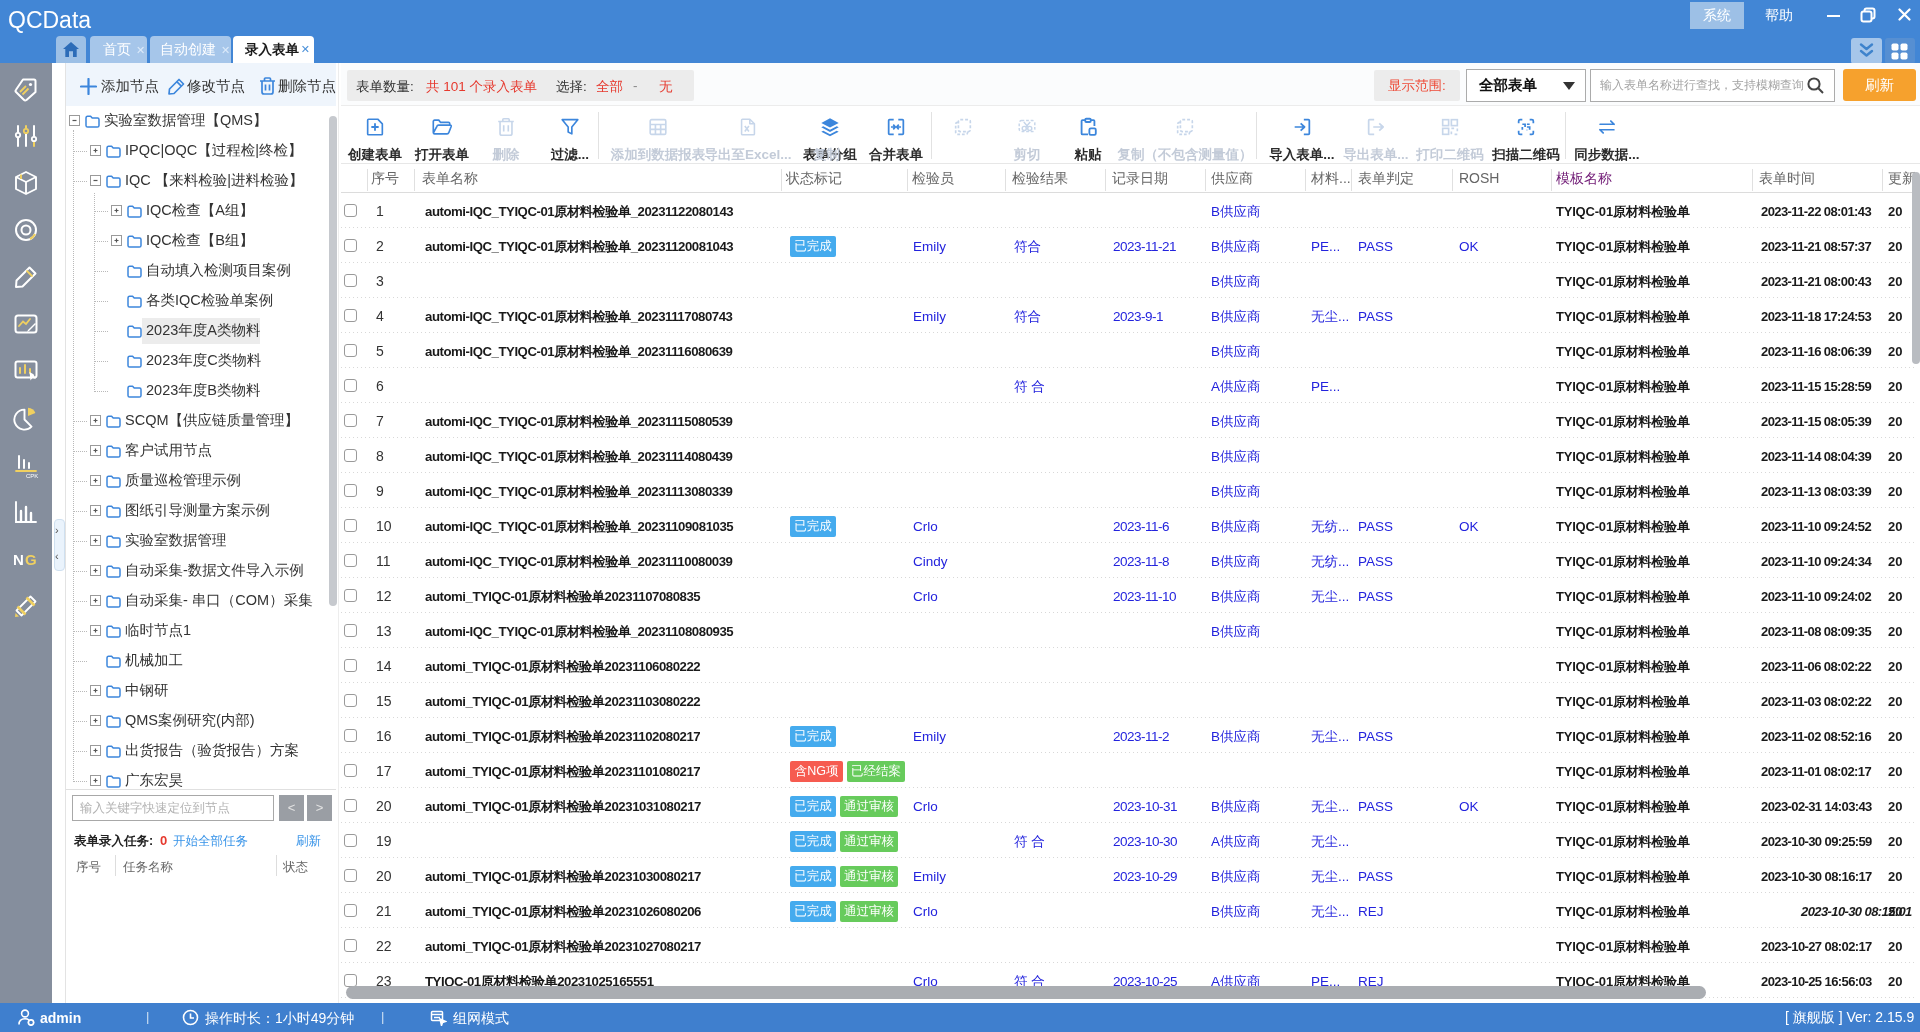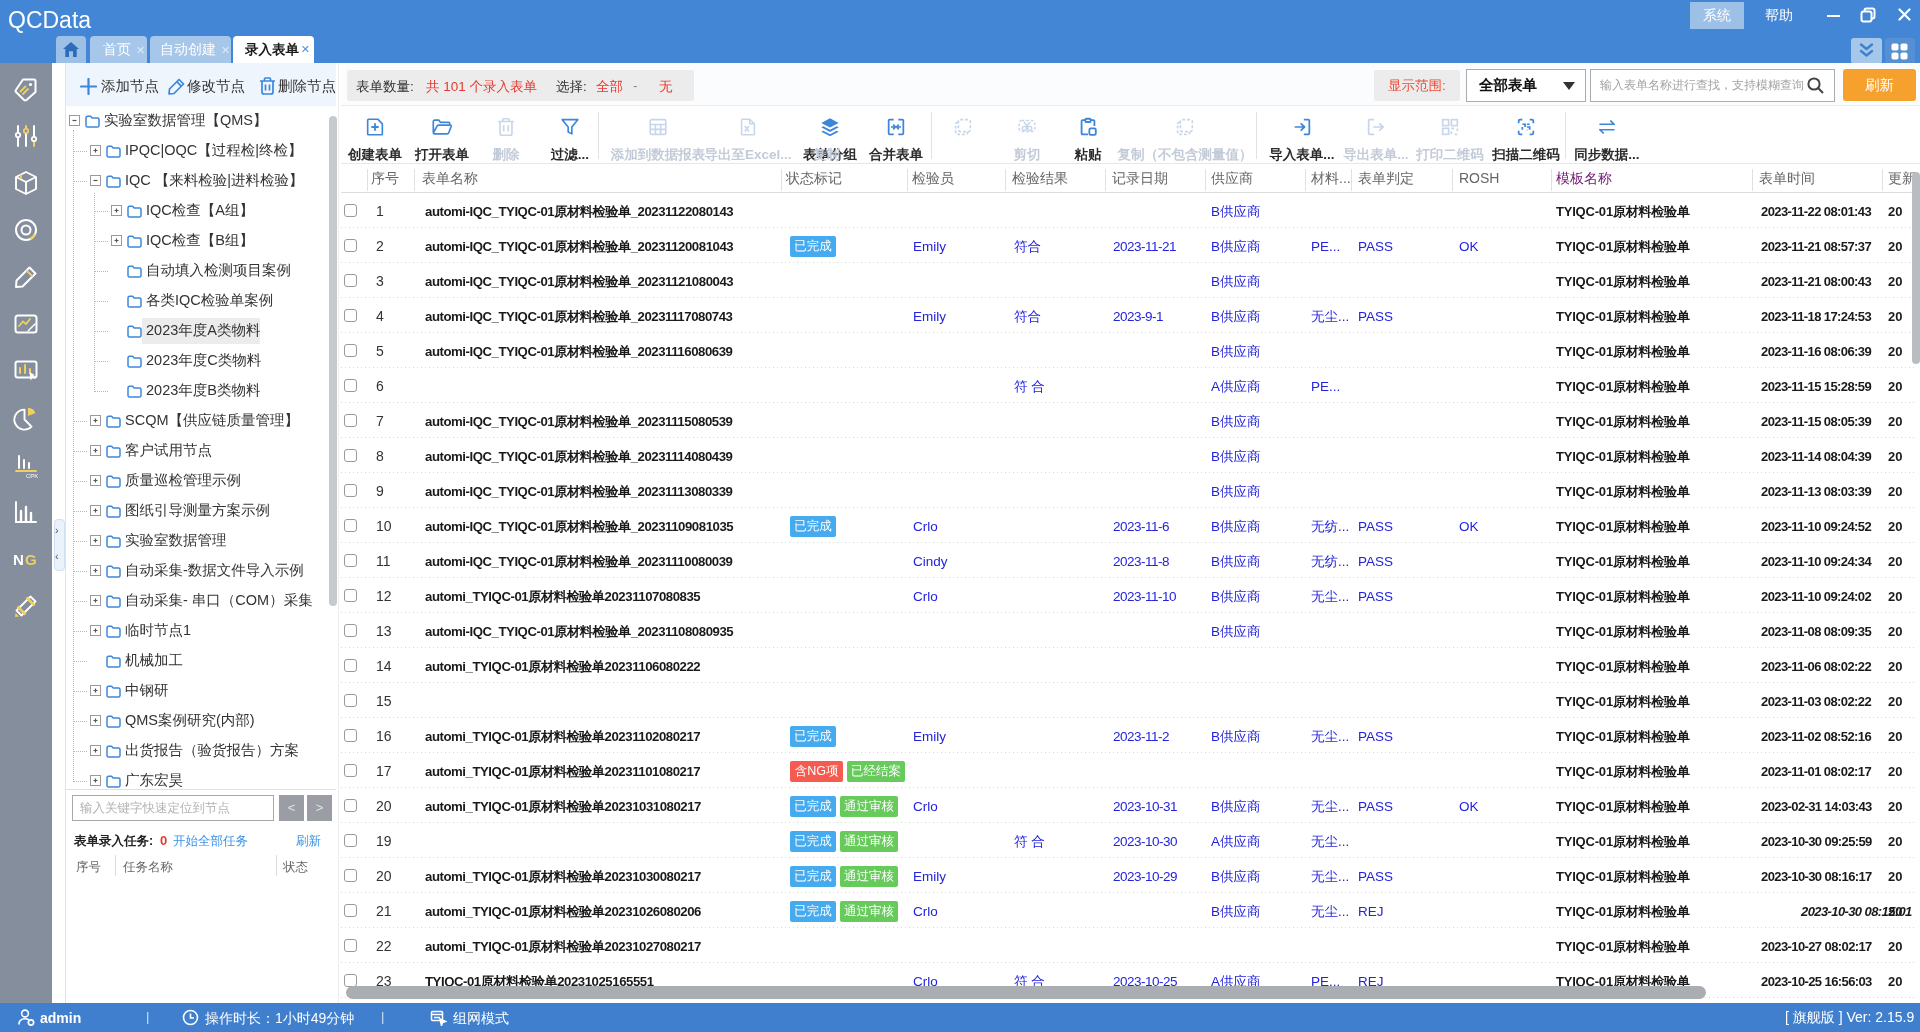--- a/index.html
+++ b/index.html
@@ -584,21 +584,20 @@
 <span class="abs" style="left:970px;top:0;height:35px;line-height:35px;white-space:nowrap;"><span class="tc" style="font-size:13.5px;">PE...</span></span>
 <span class="abs" style="left:1017px;top:0;height:35px;line-height:35px;white-space:nowrap;"><span class="tc" style="font-size:13.5px;">PASS</span></span>
 <span class="abs" style="left:1118px;top:0;height:35px;line-height:35px;white-space:nowrap;"><span class="tc" style="font-size:13.5px;">OK</span></span>
 <span class="abs" style="left:1215px;top:0;height:35px;line-height:35px;white-space:nowrap;"><span style="font-size:13px;letter-spacing:-0.2px;font-weight:700;color:#1a1a1a;">TYIQC-01原材料检验单</span></span>
 <span class="abs" style="left:1420px;top:0;height:35px;line-height:35px;white-space:nowrap;"><span style="font-size:13px;letter-spacing:-0.6px;font-weight:700;color:#1a1a1a;">2023-11-21 08:57:37</span></span>
 <span class="abs" style="left:1547px;top:0;height:35px;line-height:35px;white-space:nowrap;"><span style="font-size:13px;font-weight:700;color:#1a1a1a;">20</span></span>
 </div>
 <div class="abs" style="left:341px;top:263px;width:1573px;height:35px;overflow:hidden;background-image:repeating-linear-gradient(90deg,#d8d8d8 0 1px,transparent 1px 4px);background-position:0 34px;background-size:100% 1px;background-repeat:no-repeat;">
 <span class="abs" style="left:3px;top:11px;width:13px;height:13px;border:1.5px solid #9a9a9a;border-radius:3px;background:#fff;"></span>
 <span class="abs" style="left:35px;top:0;height:35px;line-height:35px;white-space:nowrap;"><span style="font-size:14px;color:#333;">3</span></span>
-<span class="abs" style="left:84px;top:0;height:35px;line-height:35px;white-space:nowrap;"><span style="font-size:13.2px;letter-spacing:-0.45px;font-weight:700;color:#1a1a1a;">automi-IQC_TYIQC-01原材料检验单_20231121080043</span></span>
 <span class="abs" style="left:870px;top:0;height:35px;line-height:35px;white-space:nowrap;"><span class="tc" style="font-size:13.5px;">B供应商</span></span>
 <span class="abs" style="left:1215px;top:0;height:35px;line-height:35px;white-space:nowrap;"><span style="font-size:13px;letter-spacing:-0.2px;font-weight:700;color:#1a1a1a;">TYIQC-01原材料检验单</span></span>
 <span class="abs" style="left:1420px;top:0;height:35px;line-height:35px;white-space:nowrap;"><span style="font-size:13px;letter-spacing:-0.6px;font-weight:700;color:#1a1a1a;">2023-11-21 08:00:43</span></span>
 <span class="abs" style="left:1547px;top:0;height:35px;line-height:35px;white-space:nowrap;"><span style="font-size:13px;font-weight:700;color:#1a1a1a;">20</span></span>
 </div>
 <div class="abs" style="left:341px;top:298px;width:1573px;height:35px;overflow:hidden;background-image:repeating-linear-gradient(90deg,#d8d8d8 0 1px,transparent 1px 4px);background-position:0 34px;background-size:100% 1px;background-repeat:no-repeat;">
 <span class="abs" style="left:3px;top:11px;width:13px;height:13px;border:1.5px solid #9a9a9a;border-radius:3px;background:#fff;"></span>
 <span class="abs" style="left:35px;top:0;height:35px;line-height:35px;white-space:nowrap;"><span style="font-size:14px;color:#333;">4</span></span>
 <span class="abs" style="left:84px;top:0;height:35px;line-height:35px;white-space:nowrap;"><span style="font-size:13.2px;letter-spacing:-0.45px;font-weight:700;color:#1a1a1a;">automi-IQC_TYIQC-01原材料检验单_20231117080743</span></span>
 <span class="abs" style="left:572px;top:0;height:35px;line-height:35px;white-space:nowrap;"><span class="tc" style="font-size:13.5px;">Emily</span></span>
@@ -711,20 +710,21 @@
 <span class="abs" style="left:3px;top:11px;width:13px;height:13px;border:1.5px solid #9a9a9a;border-radius:3px;background:#fff;"></span>
 <span class="abs" style="left:35px;top:0;height:35px;line-height:35px;white-space:nowrap;"><span style="font-size:14px;color:#333;">14</span></span>
 <span class="abs" style="left:84px;top:0;height:35px;line-height:35px;white-space:nowrap;"><span style="font-size:13.2px;letter-spacing:-0.45px;font-weight:700;color:#1a1a1a;">automi_TYIQC-01原材料检验单20231106080222</span></span>
 <span class="abs" style="left:1215px;top:0;height:35px;line-height:35px;white-space:nowrap;"><span style="font-size:13px;letter-spacing:-0.2px;font-weight:700;color:#1a1a1a;">TYIQC-01原材料检验单</span></span>
 <span class="abs" style="left:1420px;top:0;height:35px;line-height:35px;white-space:nowrap;"><span style="font-size:13px;letter-spacing:-0.6px;font-weight:700;color:#1a1a1a;">2023-11-06 08:02:22</span></span>
 <span class="abs" style="left:1547px;top:0;height:35px;line-height:35px;white-space:nowrap;"><span style="font-size:13px;font-weight:700;color:#1a1a1a;">20</span></span>
 </div>
 <div class="abs" style="left:341px;top:683px;width:1573px;height:35px;overflow:hidden;background-image:repeating-linear-gradient(90deg,#d8d8d8 0 1px,transparent 1px 4px);background-position:0 34px;background-size:100% 1px;background-repeat:no-repeat;">
 <span class="abs" style="left:3px;top:11px;width:13px;height:13px;border:1.5px solid #9a9a9a;border-radius:3px;background:#fff;"></span>
 <span class="abs" style="left:35px;top:0;height:35px;line-height:35px;white-space:nowrap;"><span style="font-size:14px;color:#333;">15</span></span>
+<span class="abs" style="left:84px;top:0;height:35px;line-height:35px;white-space:nowrap;"><span style="font-size:13.2px;letter-spacing:-0.45px;font-weight:700;color:#1a1a1a;">automi_TYIQC-01原材料检验单20231103080222</span></span>
 <span class="abs" style="left:1215px;top:0;height:35px;line-height:35px;white-space:nowrap;"><span style="font-size:13px;letter-spacing:-0.2px;font-weight:700;color:#1a1a1a;">TYIQC-01原材料检验单</span></span>
 <span class="abs" style="left:1420px;top:0;height:35px;line-height:35px;white-space:nowrap;"><span style="font-size:13px;letter-spacing:-0.6px;font-weight:700;color:#1a1a1a;">2023-11-03 08:02:22</span></span>
 <span class="abs" style="left:1547px;top:0;height:35px;line-height:35px;white-space:nowrap;"><span style="font-size:13px;font-weight:700;color:#1a1a1a;">20</span></span>
 </div>
 <div class="abs" style="left:341px;top:718px;width:1573px;height:35px;overflow:hidden;background-image:repeating-linear-gradient(90deg,#d8d8d8 0 1px,transparent 1px 4px);background-position:0 34px;background-size:100% 1px;background-repeat:no-repeat;">
 <span class="abs" style="left:3px;top:11px;width:13px;height:13px;border:1.5px solid #9a9a9a;border-radius:3px;background:#fff;"></span>
 <span class="abs" style="left:35px;top:0;height:35px;line-height:35px;white-space:nowrap;"><span style="font-size:14px;color:#333;">16</span></span>
 <span class="abs" style="left:84px;top:0;height:35px;line-height:35px;white-space:nowrap;"><span style="font-size:13.2px;letter-spacing:-0.45px;font-weight:700;color:#1a1a1a;">automi_TYIQC-01原材料检验单20231102080217</span></span>
 <span class="abs" style="left:449px;top:0;height:35px;line-height:35px;white-space:nowrap;"><span style="display:inline-block;background:#45abee;color:#fff;font-size:12.5px;font-weight:400;width:46px;height:21px;line-height:21px;text-align:center;border-radius:2px;margin-right:4px;vertical-align:middle;">已完成</span></span>
 <span class="abs" style="left:572px;top:0;height:35px;line-height:35px;white-space:nowrap;"><span class="tc" style="font-size:13.5px;">Emily</span></span>

